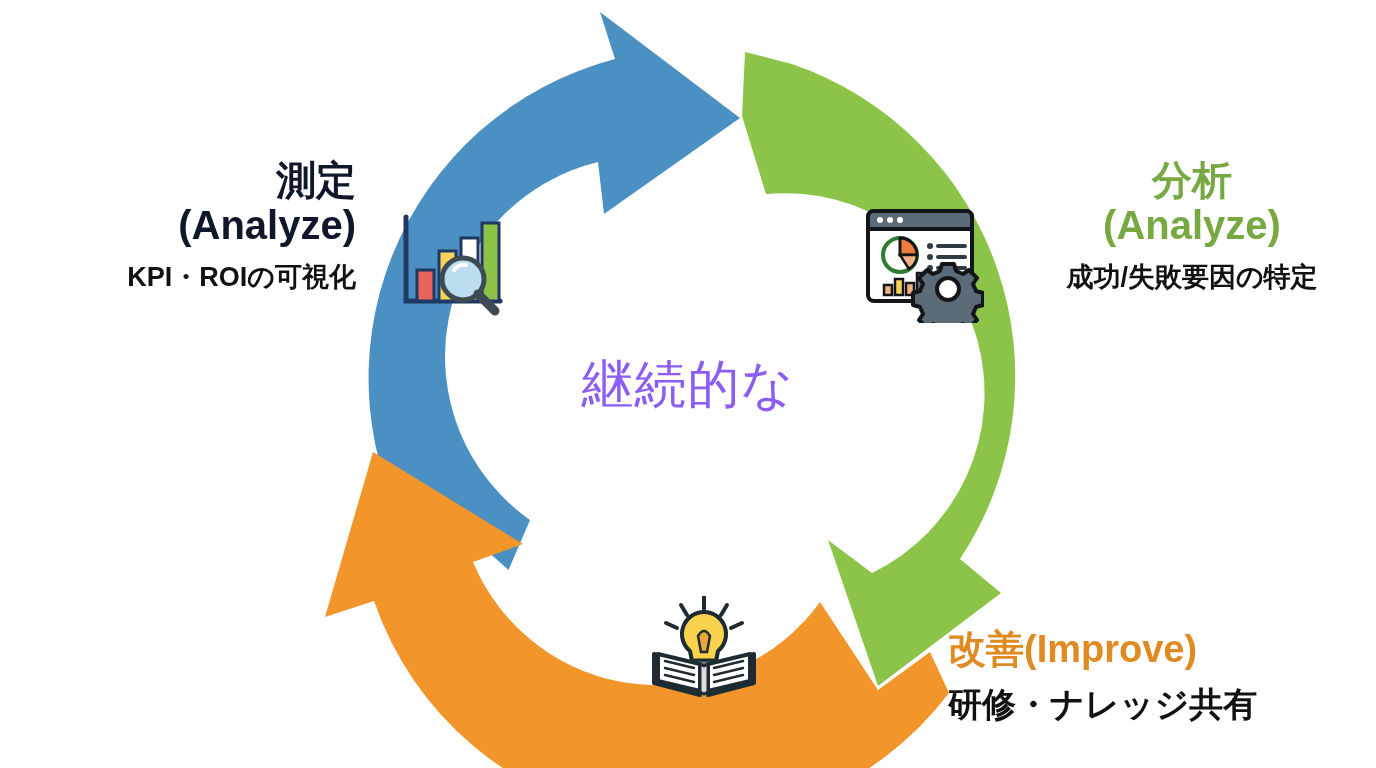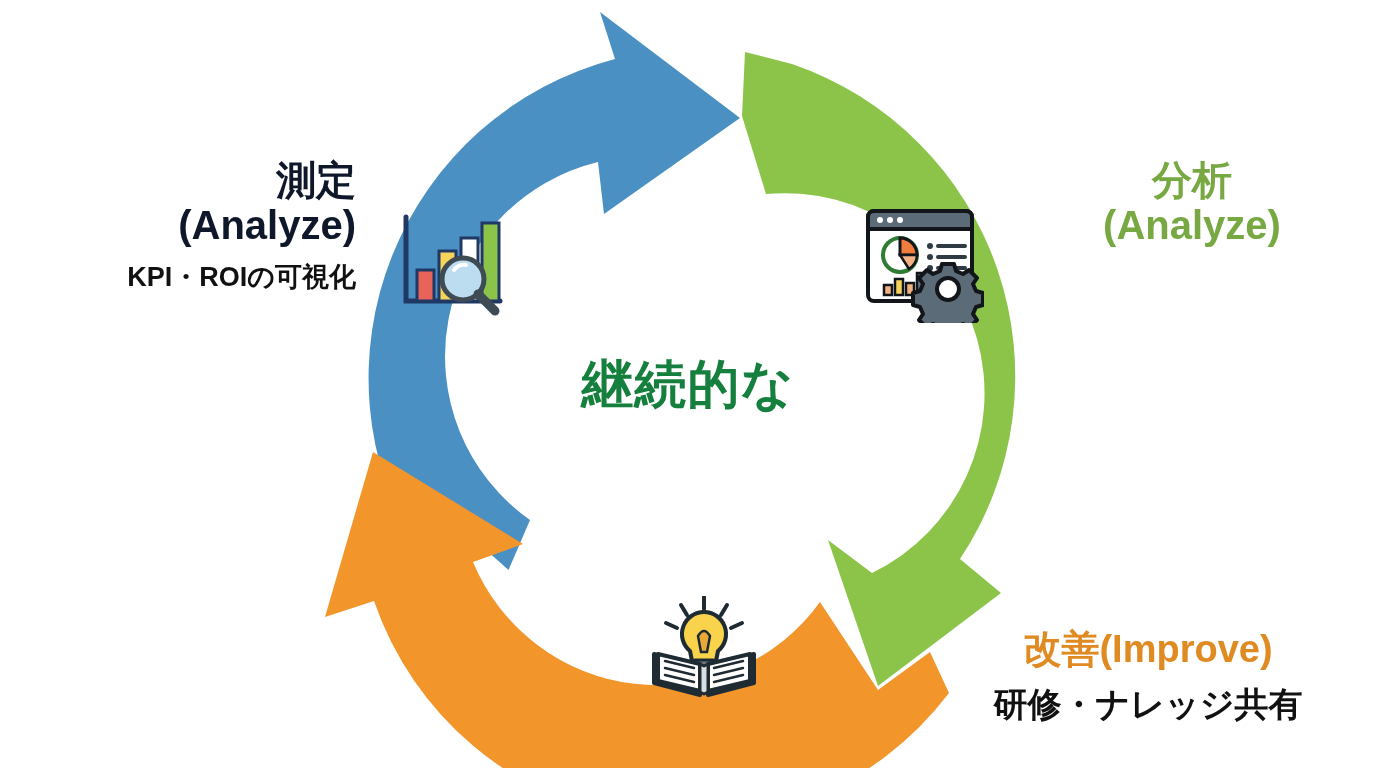--- a/index.html
+++ b/index.html
@@ -30,22 +30,22 @@
   }
 
   
   .center-text {
     position: absolute;
     left: 688px;
     top: 384px;
     transform: translate(-50%, -50%);
     width: 360px;
     text-align: center;
-    color: #15803d;
-    font-weight: 700;
+    color: #8b5cf6;
+    font-weight: 400;
     font-size: 52px;
     line-height: 1.28;
     letter-spacing: 1px;
     z-index: 6;
   }
   .center-text .cl {
     display: block;
     white-space: nowrap;
   }
 
@@ -81,21 +81,21 @@
     left: 1032px;
     top: 158px;
     text-align: center;
     width: 320px;
   }
   #label-analyze .label-title { color: #77A842; }
 
   #label-improve {
     left: 948px;
     top: 628px;
-    text-align: center;
+    text-align: left;
     width: 400px;
   }
   #label-improve .label-title { color: #E08A22; font-size: 38px; }
   #label-improve .label-sub { font-size: 34px; }
 
   
   .cycle-icon {
     position: absolute;
     z-index: 8;
   }
@@ -261,20 +261,21 @@
 
   <div class="label-block" id="label-measure">
     <div class="label-title">測定</div>
     <div class="label-title">(Analyze)</div>
     <div class="label-sub">KPI・ROIの可視化</div>
   </div>
 
   <div class="label-block" id="label-analyze">
     <div class="label-title">分析</div>
     <div class="label-title">(Analyze)</div>
+    <div class="label-sub">成功/失敗要因の特定</div>
   </div>
 
   <div class="label-block" id="label-improve">
     <div class="label-title">改善(Improve)</div>
     <div class="label-sub">研修・ナレッジ共有</div>
   </div>
 
 </div>
 
 </body></html>

